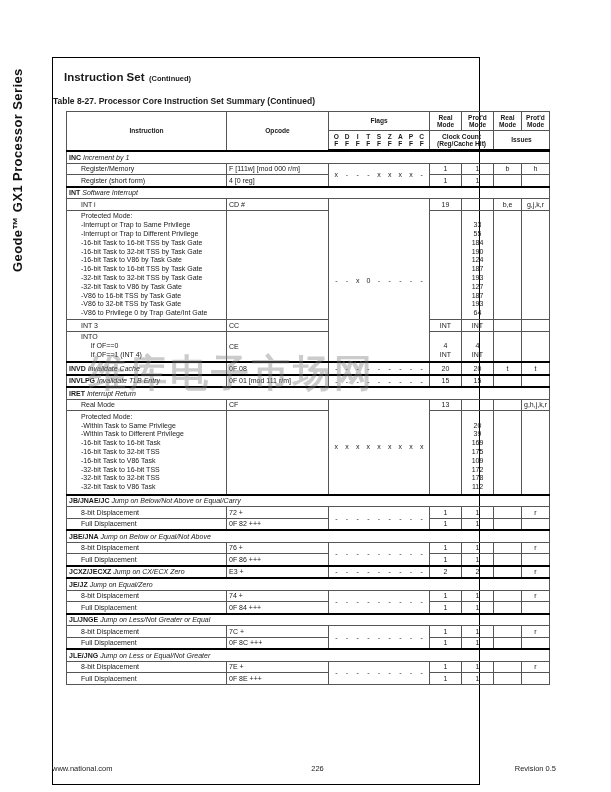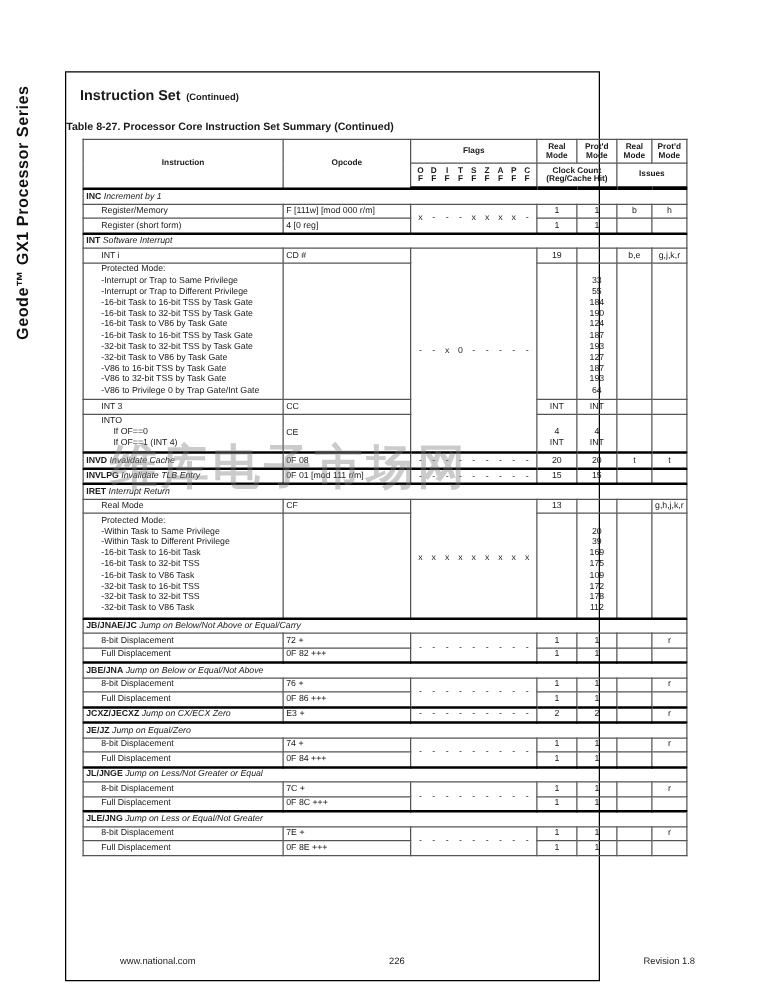--- a/index.html
+++ b/index.html
@@ -50,21 +50,21 @@
   td.num{text-align:center;line-height:7.5px;}
   td.top{vertical-align:top;}
   .bl{line-height:8.8px;white-space:pre;min-height:8.8px;}
   .bn{line-height:8.8px;min-height:8.8px;text-align:center;}
   .watermark{
     position:absolute;left:88px;top:348px;width:420px;
     font-size:38px;letter-spacing:3px;color:rgba(125,125,125,0.40);
     font-weight:bold;pointer-events:none;white-space:nowrap;
   }
   .footer{position:absolute;top:764px;left:0;width:611px;font-size:7.5px;color:#222;}
-  .footer .f-left{position:absolute;left:52px;margin-left:44px;}
+  .footer .f-left{position:absolute;left:52px;}
   .footer .f-center{position:absolute;left:0;width:100%;text-align:center;padding-left:12px;}
   .footer .f-right{position:absolute;right:55px;}
 </style>
 </head>
 <body>
 
 <div class="sidebar-text">Geode™ GX1 Processor Series</div>
 
 <div class="page-frame">
   <div class="heading">
@@ -514,14 +514,14 @@
         </tr>
       </tbody>
   </table>
 </div>
 
 <div class="watermark">维库电子市场网</div>
 
 <div class="footer">
   <span class="f-left">www.national.com</span>
   <span class="f-center">226</span>
-  <span class="f-right">Revision 1.8</span>
+  <span class="f-right">Revision 0.5</span>
 </div>
 
 </body></html>

